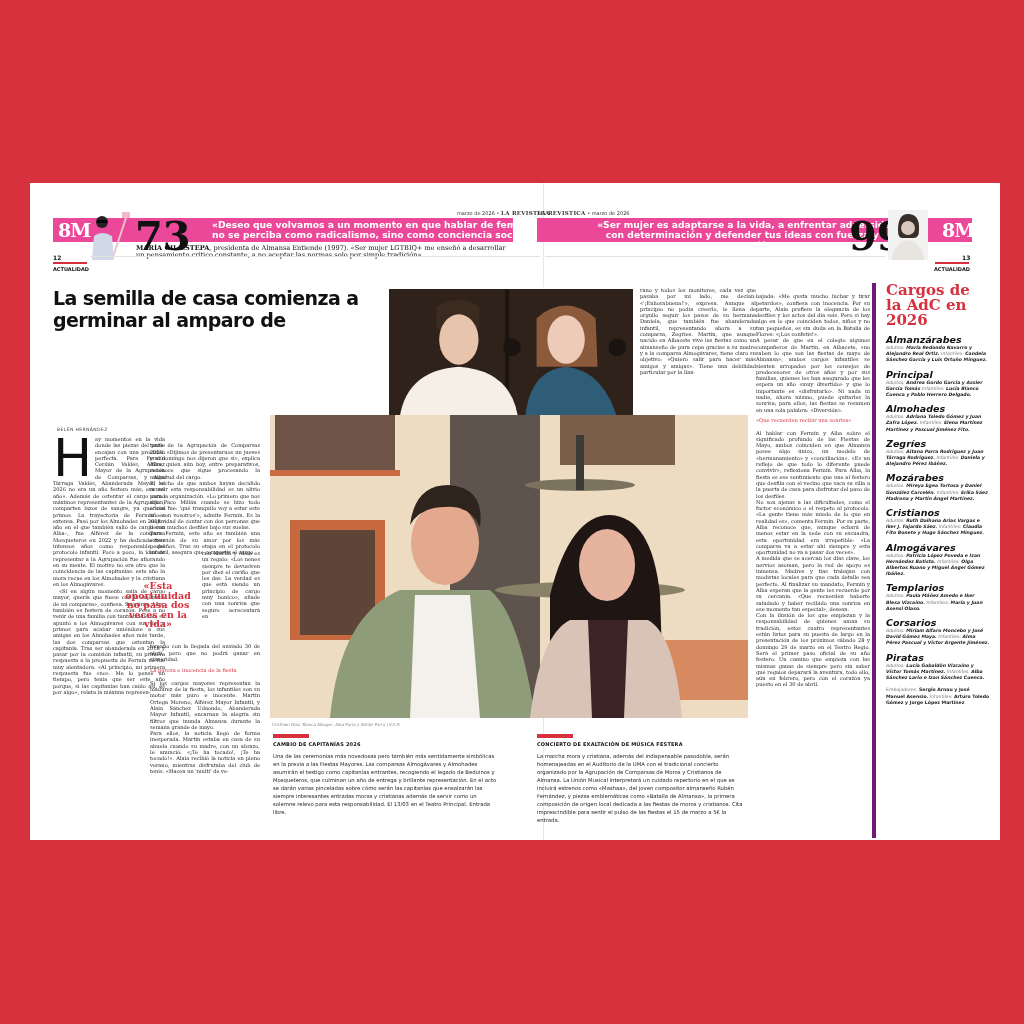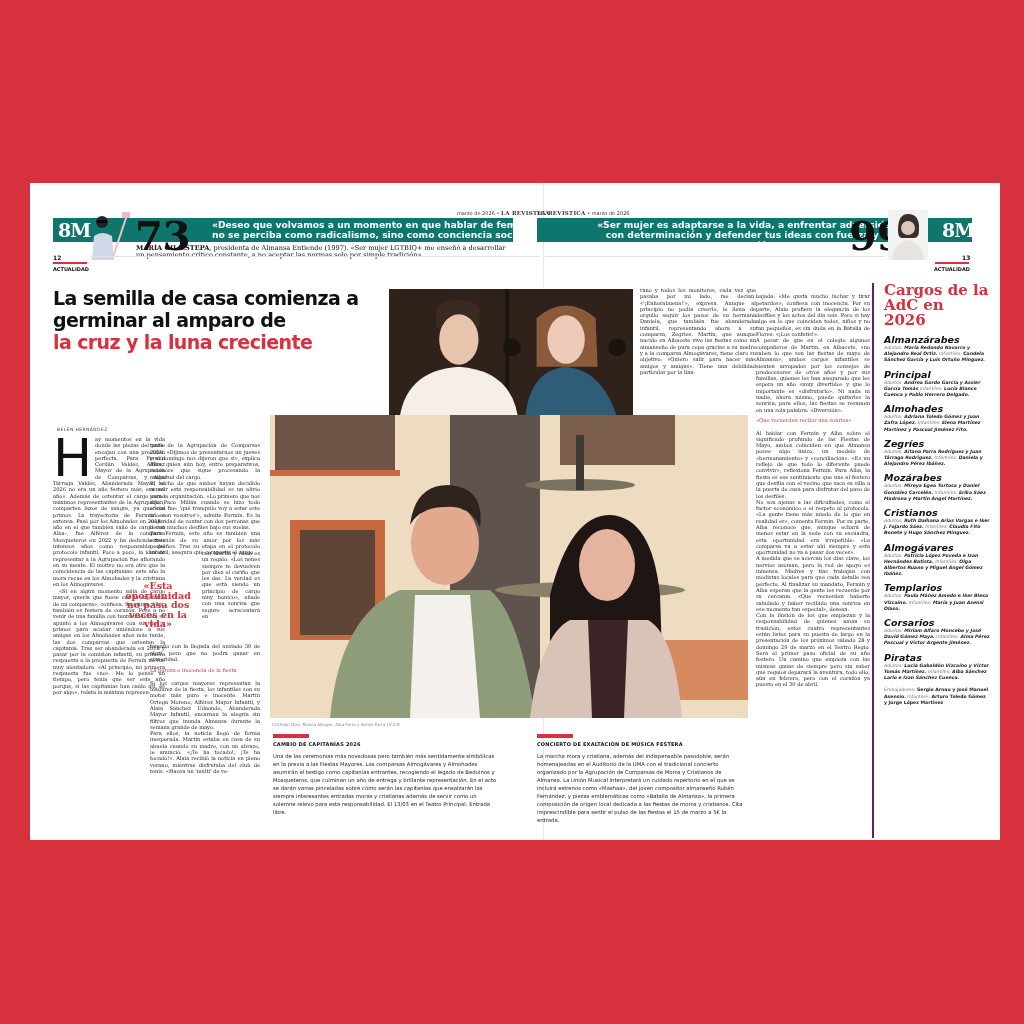--- a/index.html
+++ b/index.html
@@ -3,21 +3,21 @@
 <meta charset="utf-8">
 <style>
   * { box-sizing: border-box; margin: 0; padding: 0; }
   html, body { width: 1024px; height: 1024px; overflow: hidden; }
   body { background: #d6313d; font-family: "DejaVu Serif", serif; position: relative; }
   .page { position: absolute; left: 30px; top: 183px; width: 970px; height: 657px; background: #fff; overflow: hidden; }
   .spine { position: absolute; left: 513px; top: 0; width: 1px; height: 657px; background: #e8e8e8; }
   
   .runhead { position: absolute; top: 27px; font-size: 5px; color: #333; font-family: "DejaVu Sans", sans-serif; }
   .runhead b { font-family: "DejaVu Serif", serif; font-weight: bold; font-size: 5.5px; letter-spacing: 0.3px; }
-  .band { position: absolute; top: 35px; height: 24px; background: #0f766e; }
+  .band { position: absolute; top: 35px; height: 24px; background: #ec4899; }
   .band .m8 { position: absolute; top: 1px; font-family: "DejaVu Serif", serif; font-weight: bold; font-size: 19px; color: #fff; letter-spacing: -1px; }
   .band .quote { position: absolute; top: 2px; color: #fff; font-family: "DejaVu Sans", sans-serif; font-weight: bold; font-size: 9.2px; line-height: 10px; margin-left: 39px; }
   .qmark { position: absolute; top: 3px; font-family: "DejaVu Serif", serif; font-weight: bold; font-size: 40px; line-height: 30px; color: #111; }
   .portrait { position: absolute; top: 30px; width: 40px; height: 50px; }
   .byline { position: absolute; top: 62px; font-size: 6.6px; line-height: 7px; color: #111; }
   .byline b { font-weight: bold; }
   .pnum { position: absolute; top: 71px; font-family: "DejaVu Sans", sans-serif; font-weight: bold; font-size: 6px; color: #111; }
   .pbar { position: absolute; top: 79px; width: 34px; height: 2px; background: #d6313d; }
   .psec { position: absolute; top: 83px; font-family: "DejaVu Sans", sans-serif; font-weight: bold; font-size: 5px; color: #111; }
   .rule { position: absolute; top: 73px; height: 1px; background: #e2e2e2; }
@@ -33,21 +33,21 @@
   .subhead { color: #d6313d; font-weight: normal; }
   
   .photo1 { position: absolute; left: 357px; top: 104px; width: 248px; height: 140px; border: 2px solid #fff; background: linear-gradient(90deg,#2a1d18 0%,#3a2a22 40%,#2d201a 60%,#3b2b22 100%); overflow: hidden; }
   .photo2 { position: absolute; left: 240px; top: 232px; width: 478px; height: 303px; background: linear-gradient(180deg,#efe0c7 0%,#f1e3cc 40%,#e2d3bd 100%); overflow: hidden; }
   .caption { position: absolute; left: 242px; top: 539px; font-family: "DejaVu Sans", sans-serif; font-size: 4px; color: #888; }
   
   .boxbar { position: absolute; top: 551px; width: 36px; height: 4px; background: #d6313d; }
   .boxtitle { position: absolute; top: 558px; font-family: "DejaVu Sans", sans-serif; font-weight: bold; font-size: 5px; letter-spacing: 0.2px; color: #111; }
   .boxtext { position: absolute; top: 569px; font-family: "DejaVu Sans", sans-serif; font-size: 5.3px; line-height: 8px; color: #222; }
   
-  .sidebar { position: absolute; left: 842px; top: 100px; width: 118px; border-left: 2px solid #701a75; padding-left: 10px; height: 555px; }
+  .sidebar { position: absolute; left: 842px; top: 100px; width: 118px; border-left: 4px solid #701a75; padding-left: 10px; height: 555px; }
   .sb-title { font-family: "DejaVu Serif", serif; font-weight: bold; color: #d6313d; font-size: 15px; line-height: 15px; margin-bottom: 6px; }
   .sb-group { margin-bottom: 5px; font-style: italic; }
   .sb-name { font-family: "DejaVu Sans", sans-serif; font-weight: bold; font-size: 9.5px; line-height: 11px; color: #111; }
   .sb-text { font-family: "DejaVu Sans", sans-serif; font-size: 4.6px; line-height: 6.2px; color: #222; }
   .sb-text .lbl { color: #777; }
   .sb-text b { font-weight: bold; }
   .sb-amb { font-family: "DejaVu Sans", sans-serif; font-size: 4.6px; line-height: 6.2px; margin-top: 6px; color: #222; }
 </style>
 </head>
 <body>
@@ -97,21 +97,20 @@
     <circle cx="20" cy="18" r="7" fill="#d9c8bd"></circle>
     <path d="M4 50 Q6 32 20 30 Q34 32 36 50 Z" fill="#e8e4e0"></path>
   </svg>
   <div class="rule" style="left:515px; width:340px;"></div>
   <div class="pnum" style="left:932px;">13</div>
   <div class="pbar" style="left:905px;"></div>
   <div class="psec" style="left:904px;">ACTUALIDAD</div>
 
   <div class="headline">
     <span>La semilla de casa comienza a germinar al amparo de</span>
-    <span class="red">la cruz y la luna creciente</span>
   </div>
   <div class="author">BELÉN HERNÁNDEZ</div>
 
   <div class="col body" style="left:23px; top:253px; width:112px;">
     <span class="dropcap">H</span>
     <span>ay momentos en la vida donde las piezas del puzle encajan con una precisión perfecta. Para Fermín Cerdán Valdés, Alférez Mayor de la Agrupación de Comparsas, y Alba Tárraga Valdés, Abanderada Mayor, el 2026 no era un año festero más; era «el año». Además de ostentar el cargo como máximos representantes de la Agrupación, comparten lazos de sangre, ya que son primos. La trayectoria de Fermín es extensa. Pasó por los Almohades en 2018 –año en el que también salió de cargo con Alba–, fue Alférez de la comparsa Mosqueteros en 2022 y ha dedicado tres intensos años como responsable del protocolo infantil. Poco a poco, la idea de representar a la Agrupación fue aflorando en su mente. El motivo no era otro que la coincidencia de las capitanías: este año la mora recae en los Almohades y la cristiana en los Almogávares.</span>
     <p style="text-indent:6px; margin-top:1px;">«Si en algún momento salía de cargo mayor, quería que fuese con la capitanía de mi comparsa», confiesa. Su prima, Alba, también es festera de corazón. Pese a no venir de una familia con tanta tradición, se apuntó a los Almogávares con sus tíos y primos para acabar uniéndose a sus amigas en los Almohades años más tarde, las dos comparsas que ostentan la capitanía. Tras ser abanderada en 2018 y pasar por la comisión infantil, su primera respuesta a la propuesta de Fermín no fue muy alentadora. «Al principio, mi primera respuesta fue «no». Me lo pensé un tiempo, pero tenía que ser este año porque, si las capitanías han caído así, es por algo», relata la máxima represen-</p>
   </div>
 
   <div class="pull">«Esta oportunidad no pasa dos veces en la vida»</div>

